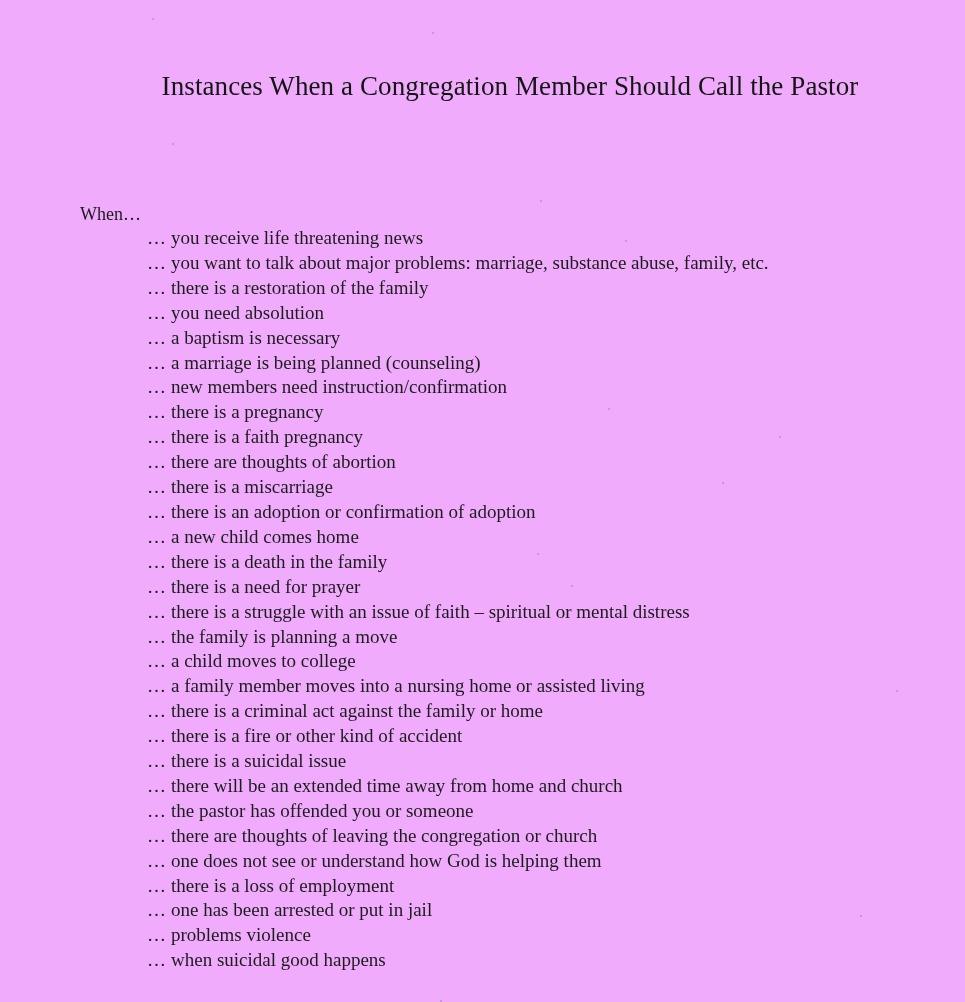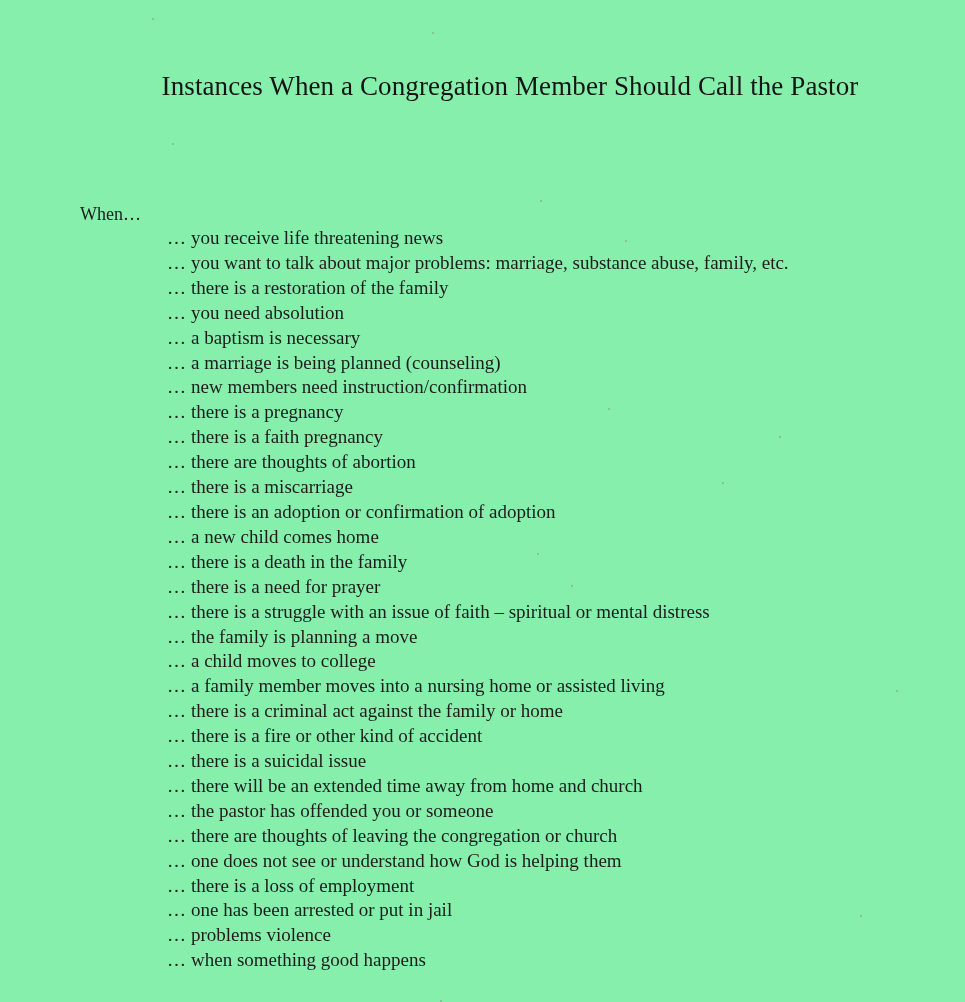--- a/index.html
+++ b/index.html
@@ -13,21 +13,21 @@
       position: relative;
       overflow: hidden;
       font-family: "Liberation Serif", "DejaVu Serif", serif;
       color: #1a1a1a;
     }
     .page {
       position: absolute;
       left: 0; top: 0;
       width: 965px;
       height: 1002px;
-      background: #86efac;
+      background: #f0abfc;
     }
     .title {
       position: absolute;
       left: 60px;
       top: 70px;
       width: 900px;
       text-align: center;
       font-size: 27px;
       line-height: 33px;
       font-weight: normal;
@@ -49,21 +49,20 @@
       top: 226px;
       margin: 0;
       padding: 0;
       list-style: none;
     }
     .list li {
       font-size: 19px;
       line-height: 24.9px;
       white-space: nowrap;
       color: #1c1c1c;
-      margin-left: 20px;
     }
     .list .prefix {
       margin-right: 5px;
     }
     .speck {
       position: absolute;
       width: 2px;
       height: 2px;
       background: #8a8a8a;
       border-radius: 50%;
@@ -101,21 +100,21 @@
     <li><span class="prefix">…</span><span>there is a criminal act against the family or home</span></li>
     <li><span class="prefix">…</span><span>there is a fire or other kind of accident</span></li>
     <li><span class="prefix">…</span><span>there is a suicidal issue</span></li>
     <li><span class="prefix">…</span><span>there will be an extended time away from home and church</span></li>
     <li><span class="prefix">…</span><span>the pastor has offended you or someone</span></li>
     <li><span class="prefix">…</span><span>there are thoughts of leaving the congregation or church</span></li>
     <li><span class="prefix">…</span><span>one does not see or understand how God is helping them</span></li>
     <li><span class="prefix">…</span><span>there is a loss of employment</span></li>
     <li><span class="prefix">…</span><span>one has been arrested or put in jail</span></li>
     <li><span class="prefix">…</span><span>problems violence</span></li>
-    <li><span class="prefix">…</span><span>when something good happens</span></li>
+    <li><span class="prefix">…</span><span>when suicidal good happens</span></li>
   </ul>
 
   <span class="speck" style="left:152px;top:18px"></span>
   <span class="speck" style="left:432px;top:32px"></span>
   <span class="speck" style="left:172px;top:143px"></span>
   <span class="speck" style="left:540px;top:200px"></span>
   <span class="speck" style="left:625px;top:240px"></span>
   <span class="speck" style="left:608px;top:408px"></span>
   <span class="speck" style="left:779px;top:436px"></span>
   <span class="speck" style="left:722px;top:482px"></span>

